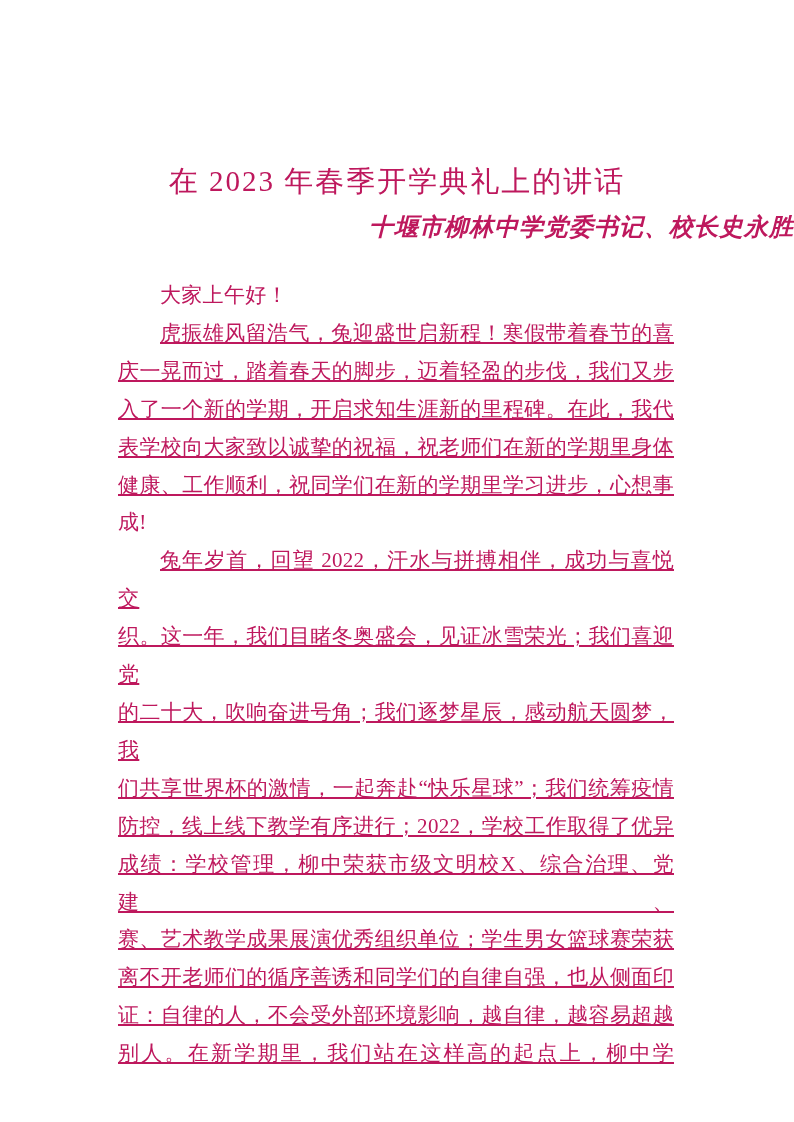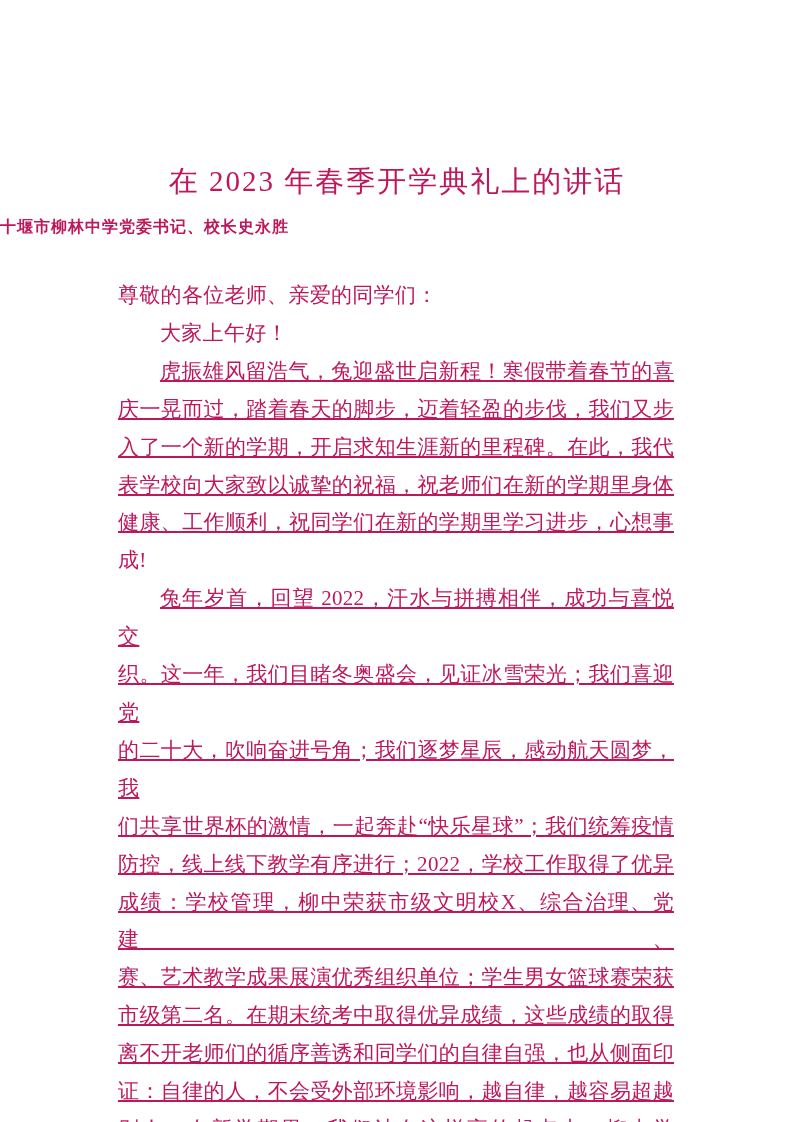--- a/index.html
+++ b/index.html
@@ -27,25 +27,26 @@
     line-height: 34px;
     letter-spacing: 2px;
     white-space: pre;
     font-weight: 400;
   }
   .doc-subtitle {
     position: absolute;
     top: 181px;
     left: 0;
     width: 794px;
-    text-align: left;
-    font-size: 16px;
+    text-align: right;
+    font-size: 24px;
     line-height: 26px;
     font-weight: bold;
     letter-spacing: 1px;
+    font-style: italic;
   }
   .doc-body {
     position: absolute;
     top: 244px;
     left: 118px;
     width: 556px;
     font-size: 21px;
     line-height: 37.9px;
     letter-spacing: 0.3px;
   }
@@ -62,33 +63,31 @@
     text-decoration: underline;
   }
 </style>
 </head>
 <body>
 
 <div class="page">
   <div class="doc-title">在 2023 年春季开学典礼上的讲话</div>
   <div class="doc-subtitle">十堰市柳林中学党委书记、校长史永胜</div>
   <div class="doc-body">
-    <div class="line">尊敬的各位老师、亲爱的同学们：</div>
     <div class="line indent">大家上午好！</div>
     <div class="line indent justify">虎振雄风留浩气，兔迎盛世启新程！寒假带着春节的喜</div>
     <div class="line justify">庆一晃而过，踏着春天的脚步，迈着轻盈的步伐，我们又步</div>
     <div class="line justify">入了一个新的学期，开启求知生涯新的里程碑。在此，我代</div>
     <div class="line justify">表学校向大家致以诚挚的祝福，祝老师们在新的学期里身体</div>
     <div class="line justify">健康、工作顺利，祝同学们在新的学期里学习进步，心想事</div>
     <div class="line">成!</div>
     <div class="line indent justify">兔年岁首，回望 2022，汗水与拼搏相伴，成功与喜悦交</div>
     <div class="line justify">织。这一年，我们目睹冬奥盛会，见证冰雪荣光；我们喜迎 党</div>
     <div class="line justify">的二十大，吹响奋进号角；我们逐梦星辰，感动航天圆梦， 我</div>
     <div class="line justify">们共享世界杯的激情，一起奔赴“快乐星球”；我们统筹疫情</div>
     <div class="line justify">防控，线上线下教学有序进行；2022，学校工作取得了优异</div>
     <div class="line justify">成绩：学校管理，柳中荣获市级文明校X、综合治理、党建、</div>
     <div class="line justify">赛、艺术教学成果展演优秀组织单位；学生男女篮球赛荣获</div>
-    <div class="line justify">市级第二名。在期末统考中取得优异成绩，这些成绩的取得</div>
     <div class="line justify">离不开老师们的循序善诱和同学们的自律自强，也从侧面印</div>
     <div class="line justify">证：自律的人，不会受外部环境影响，越自律，越容易超越</div>
     <div class="line justify">别人。在新学期里，我们站在这样高的起点上，柳中学</div>
   </div>
 </div>
 
 </body></html>

